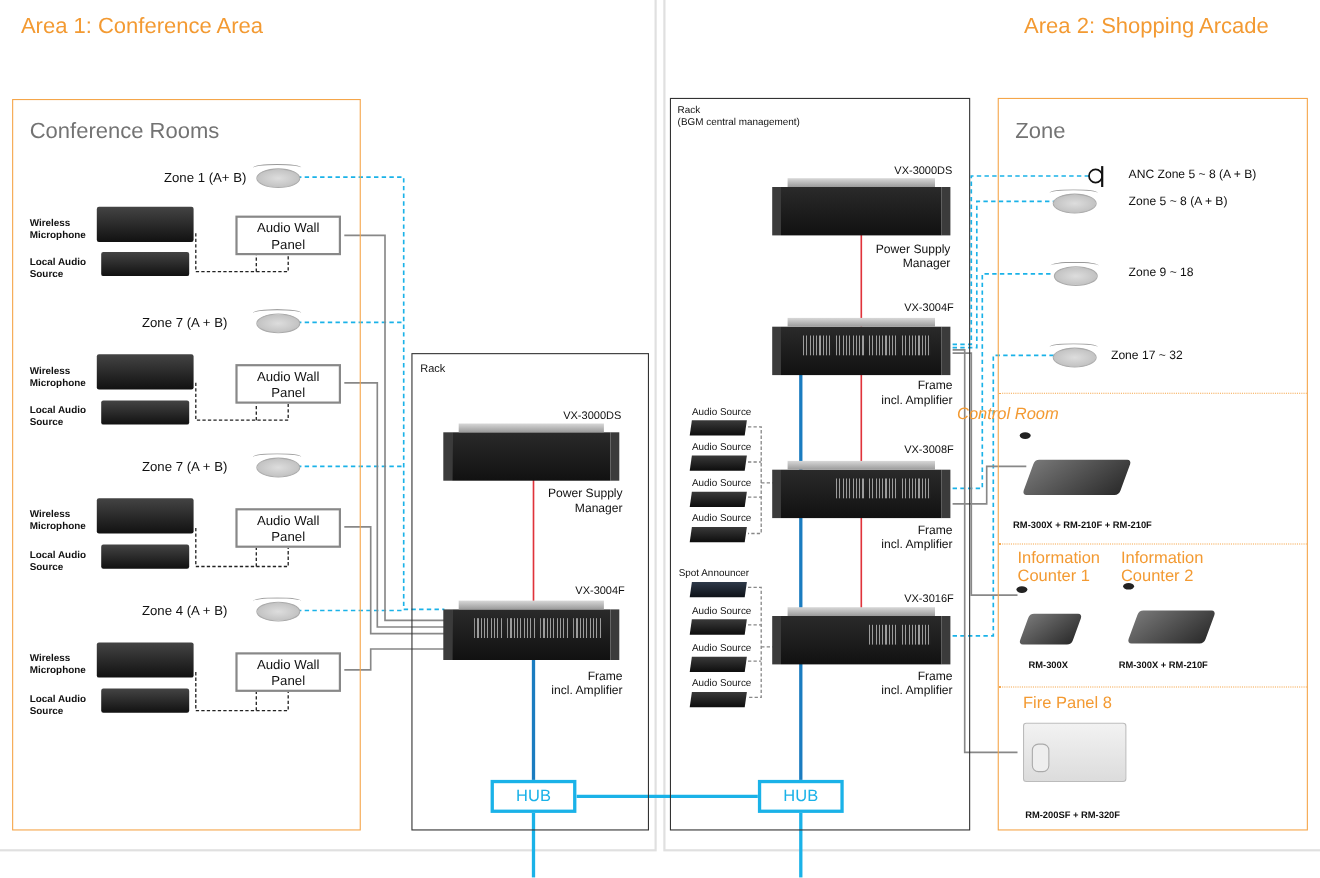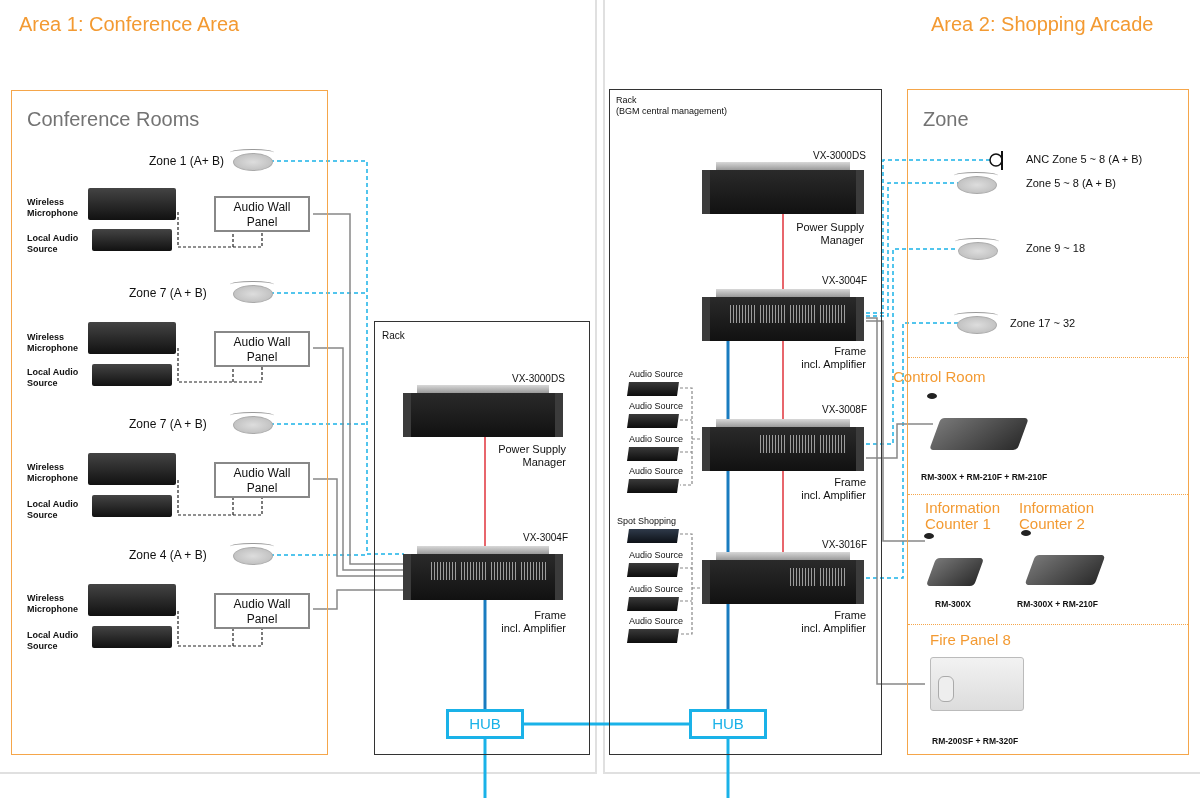--- a/index.html
+++ b/index.html
@@ -217,21 +217,21 @@
 
 <div class="small" style="left:629px;top:369px;">Audio Source</div>
 <div class="src" style="left:628px;top:382px;"></div>
 <div class="small" style="left:629px;top:401px;">Audio Source</div>
 <div class="src" style="left:628px;top:414px;"></div>
 <div class="small" style="left:629px;top:434px;">Audio Source</div>
 <div class="src" style="left:628px;top:447px;"></div>
 <div class="small" style="left:629px;top:466px;">Audio Source</div>
 <div class="src" style="left:628px;top:479px;"></div>
 
-<div class="small" style="left:617px;top:516px;">Spot Shopping</div>
+<div class="small" style="left:617px;top:516px;">Spot Announcer</div>
 <div class="src" style="left:628px;top:529px;background:linear-gradient(#2f3a4a,#0d1117);"></div>
 <div class="small" style="left:629px;top:550px;">Audio Source</div>
 <div class="src" style="left:628px;top:563px;"></div>
 <div class="small" style="left:629px;top:584px;">Audio Source</div>
 <div class="src" style="left:628px;top:597px;"></div>
 <div class="small" style="left:629px;top:616px;">Audio Source</div>
 <div class="src" style="left:628px;top:629px;"></div>
 
 <div class="hub" style="left:446px;top:709px;">HUB</div>
 <div class="hub" style="left:689px;top:709px;">HUB</div>
@@ -240,21 +240,21 @@
 <div class="sec-title" style="left:923px;top:108px;">Zone</div>
 <div class="lbl" style="left:1026px;top:153px;">ANC Zone 5 ~ 8 (A + B)</div>
 <div class="speaker" style="left:957px;top:176px;"></div>
 <div class="lbl" style="left:1026px;top:177px;">Zone 5 ~ 8 (A + B)</div>
 <div class="speaker" style="left:958px;top:242px;"></div>
 <div class="lbl" style="left:1026px;top:242px;">Zone 9 ~ 18</div>
 <div class="speaker" style="left:957px;top:316px;"></div>
 <div class="lbl" style="left:1010px;top:317px;">Zone 17 ~ 32</div>
 
 <div class="abs" style="left:908px;top:357px;width:280px;border-top:1.5px dotted #f5a64a;"></div>
-<div class="sub-title" style="left:893px;top:369px;">Control Room</div>
+<div class="sub-title" style="left:870px;top:369px;font-style:italic;">Control Room</div>
 <div class="mic" style="left:927px;top:393px;"></div>
 <div class="console" style="left:935px;top:418px;width:88px;height:32px;"></div>
 <div class="small bold" style="left:921px;top:472px;font-size:8.5px;text-align:center;">RM-300X + RM-210F + RM-210F</div>
 
 <div class="abs" style="left:908px;top:494px;width:280px;border-top:1.5px dotted #f5a64a;"></div>
 <div class="sub-title" style="left:925px;top:500px;white-space:pre;">Information
 Counter 1</div>
 <div class="sub-title" style="left:1019px;top:500px;white-space:pre;">Information
 Counter 2</div>
 <div class="mic" style="left:924px;top:533px;"></div>

